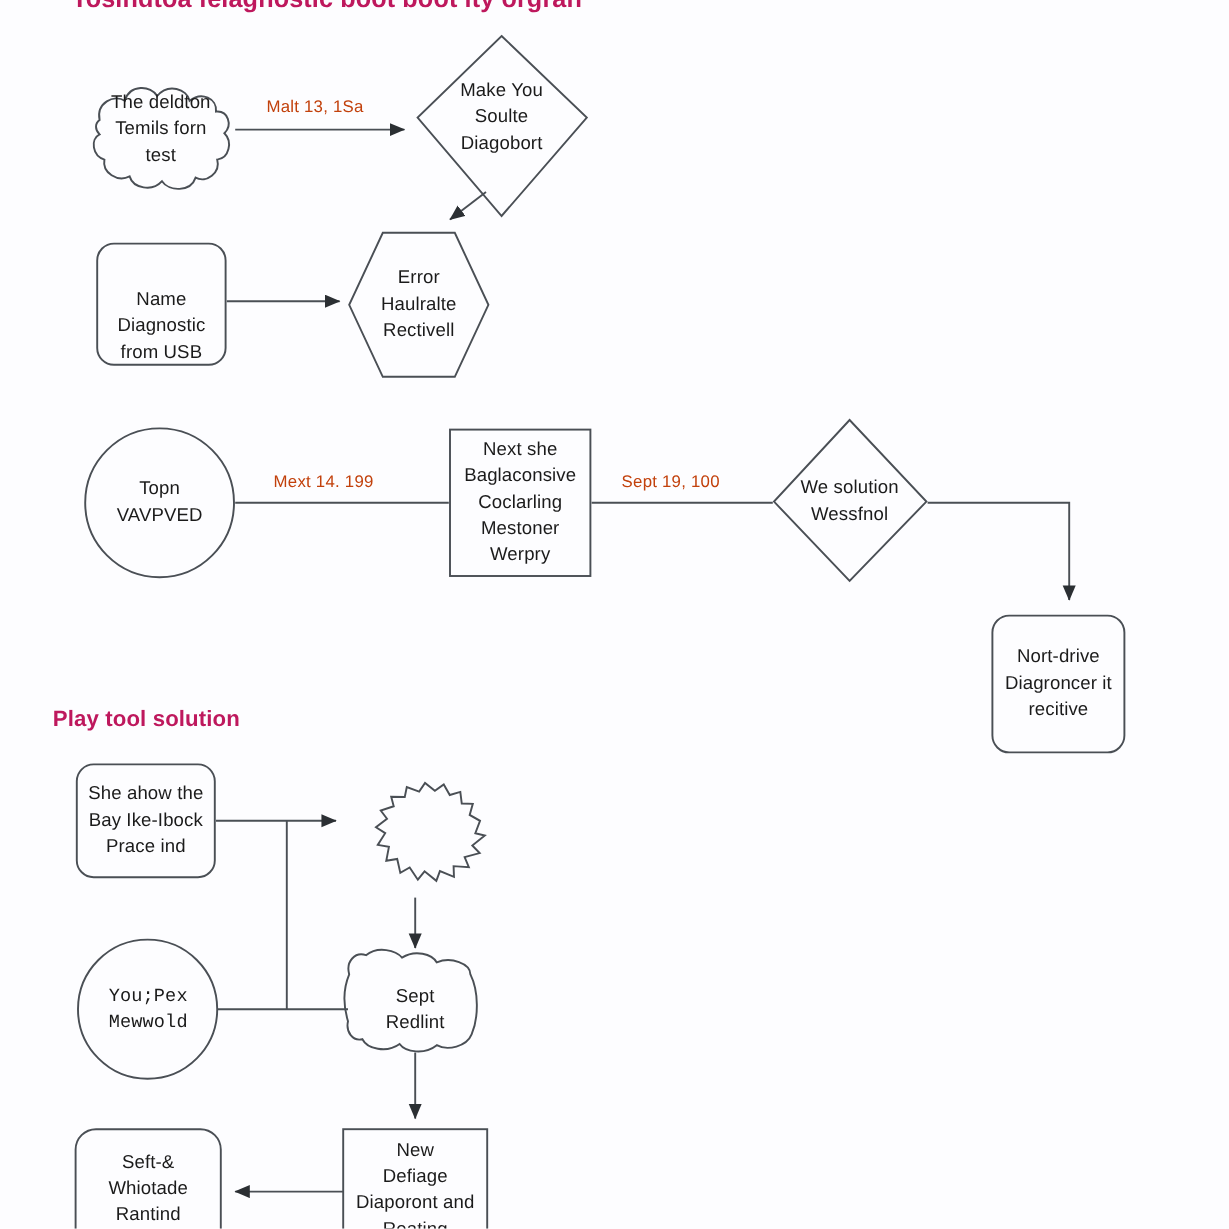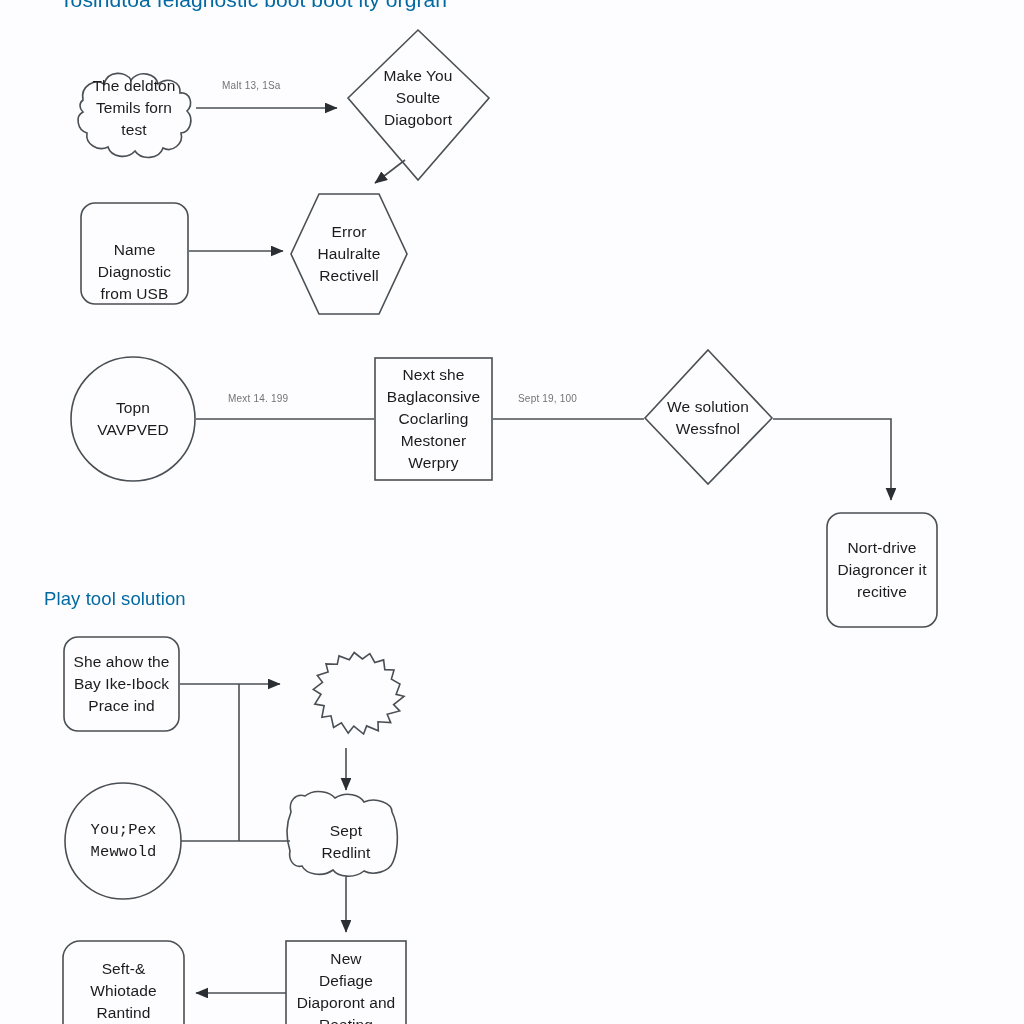--- a/index.html
+++ b/index.html
@@ -31,29 +31,29 @@
     text-align: center;
     color: #1b1b1b;
     font-size: 15.5px;
     line-height: 1.42;
     letter-spacing: 0.1px;
     pointer-events: none;
     white-space: pre-line;
   }
   .edge-label {
     position: absolute;
-    color: #737373;
-    font-size: 10px;
+    color: #c2410c;
+    font-size: 14px;
     letter-spacing: 0.2px;
     white-space: nowrap;
   }
   .section-title {
     position: absolute;
-    color: #0369a1;
-    font-weight: normal;
+    color: #be185d;
+    font-weight: bold;
     letter-spacing: 0.1px;
     white-space: nowrap;
   }
   #title-main {
     left: 60px;
     top: -12px;
     font-size: 21px;
   }
   #title-sub {
     left: 44px;

